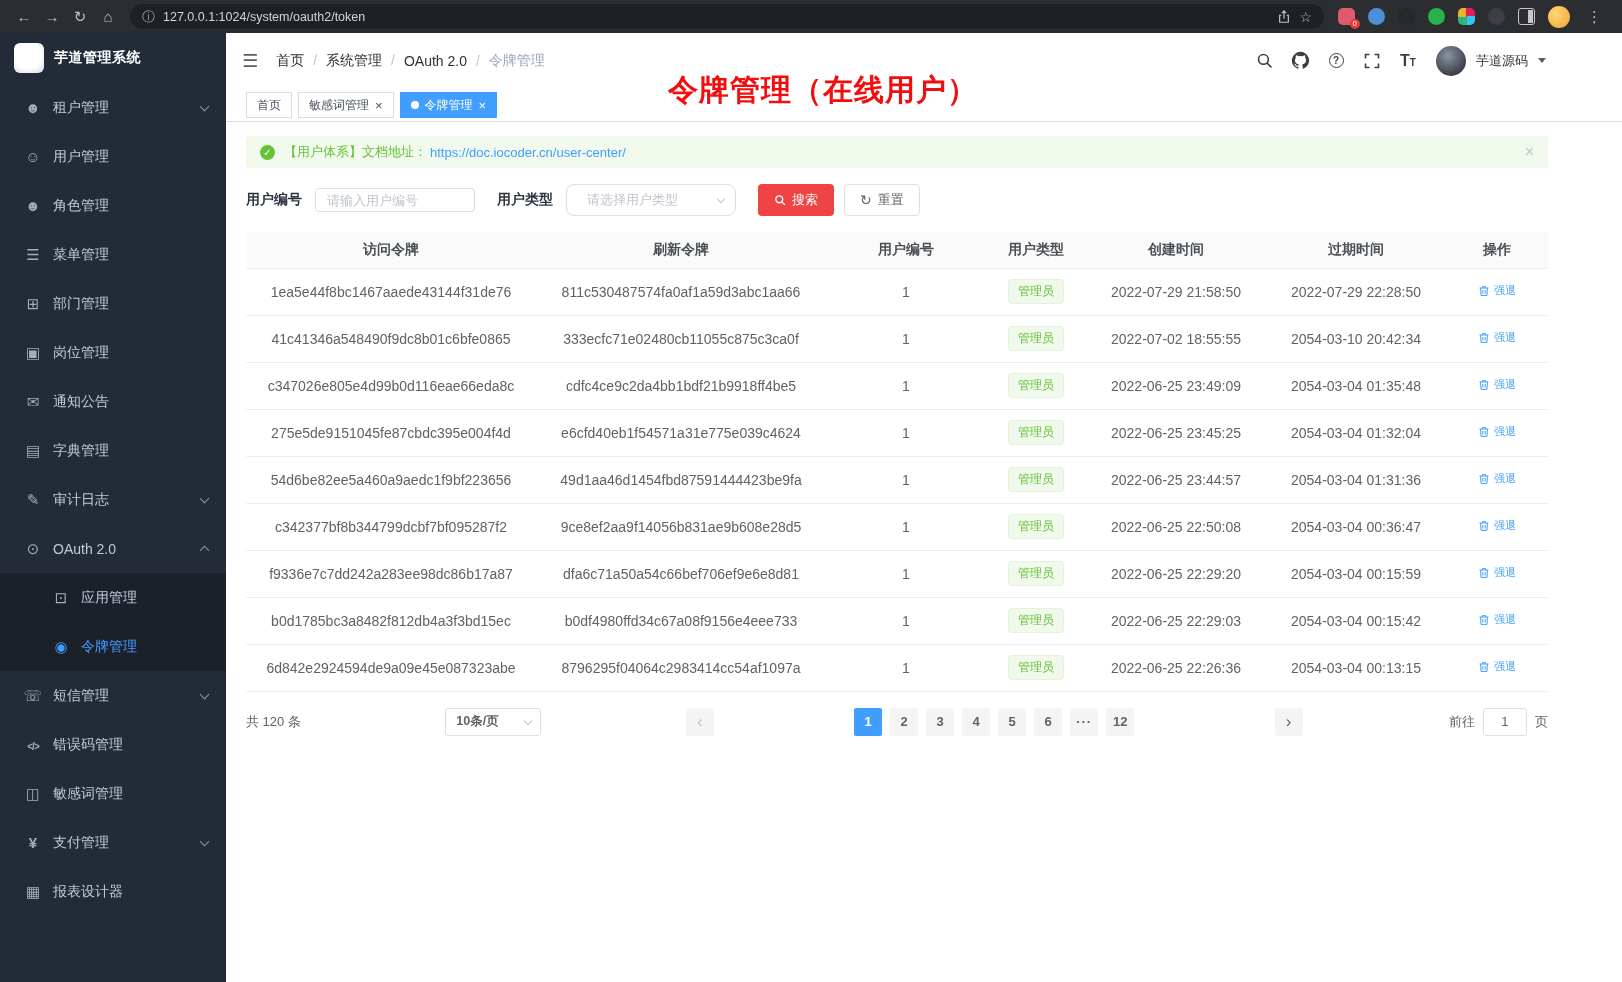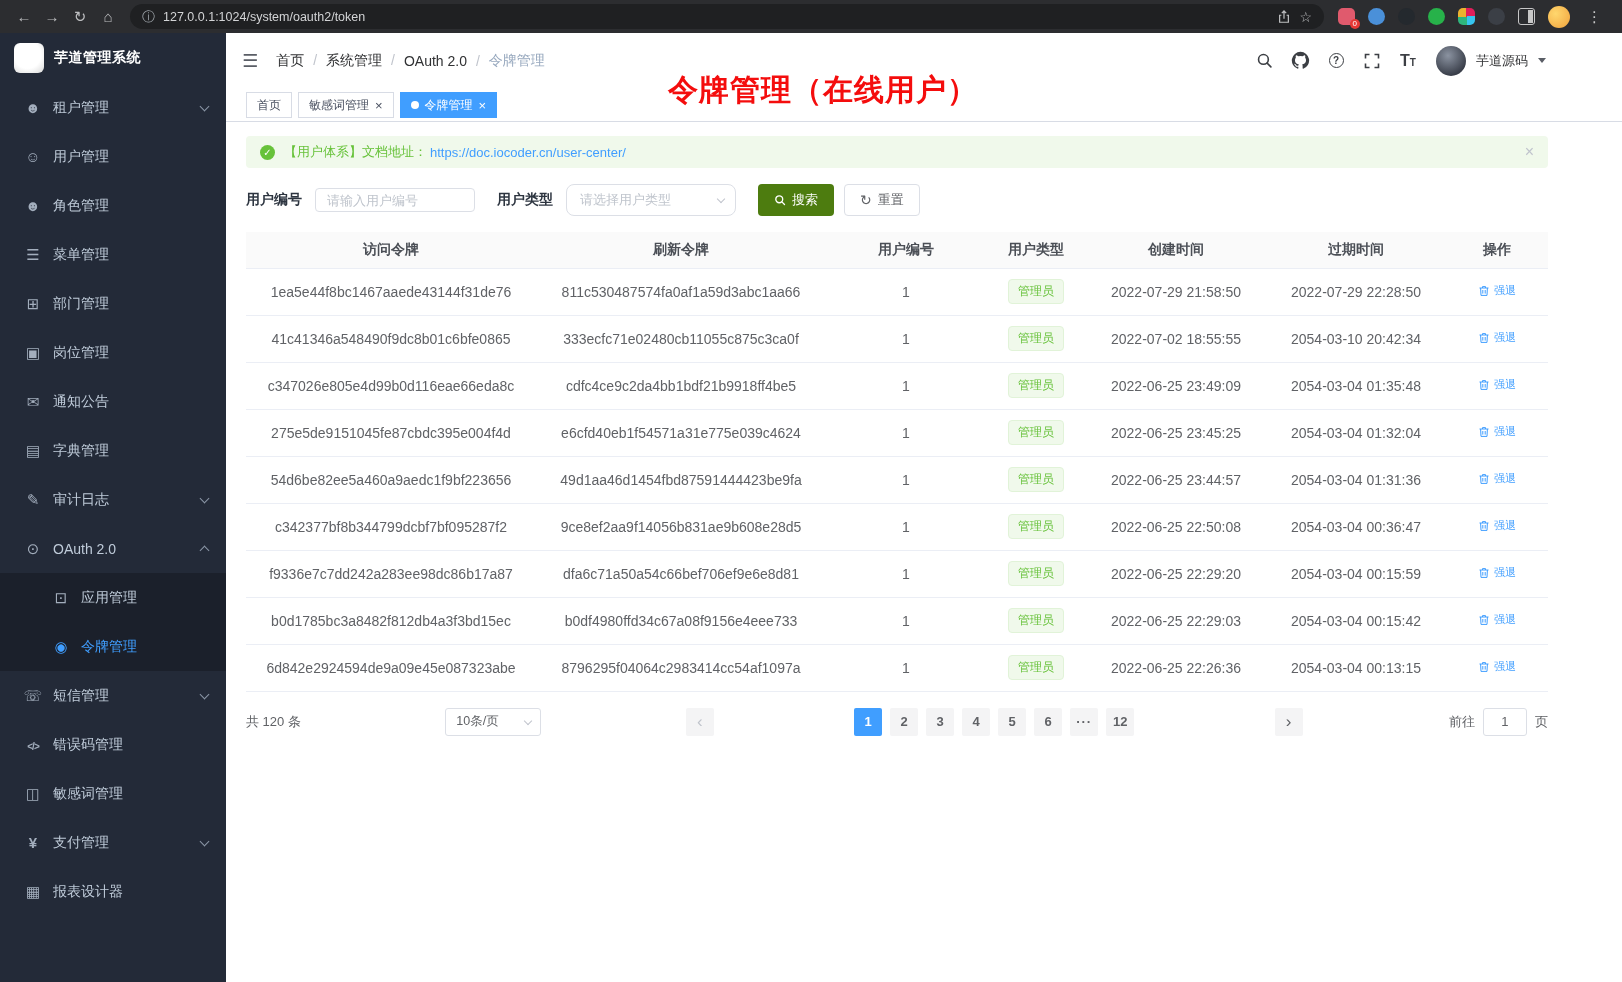--- a/index.html
+++ b/index.html
@@ -117,45 +117,45 @@
   .alert-link { color:#409eff; font-size:13px; margin-left:3px; text-decoration:none; cursor:pointer; }
   .alert-close { margin-left:auto; color:#bfc3cc; font-size:16px; cursor:pointer; line-height:1; }
 
   .filters { display:flex; align-items:center; margin-top:16px; }
   .f-label { font-size:14px; font-weight:700; color:#2d3540; margin-right:13px; white-space:nowrap; }
   .f-input { width:160px; height:24px; border:1px solid #dcdfe6; border-radius:4px; padding:0 11px;
              font-size:13px; color:#606266; outline:none; }
   .f-input::placeholder { color:#bfc4cc; }
   .f-sp { width:22px; flex-shrink:0; }
   .f-select { width:170px; height:32px; border:1px solid #dcdfe6; border-radius:8px; display:flex;
-              align-items:center; padding:0 13px; color:#bfc4cc; font-size:13px; position:relative; cursor:pointer; }
+              align-items:center; padding:0 20px; color:#bfc4cc; font-size:13px; position:relative; cursor:pointer; }
   .chev { width:6px; height:6px; border-right:1.3px solid #c0c4cc; border-bottom:1.3px solid #c0c4cc;
           transform:rotate(45deg); margin-top:-2px; }
   .f-select .chev { position:absolute; right:11px; top:13px; }
   .btn { height:32px; border-radius:4px; font-size:13px; display:inline-flex; align-items:center;
          gap:6px; padding:0 15px; cursor:pointer; border:1px solid transparent; white-space:nowrap; }
-  .btn-primary { background:#4d7c0f; color:#fff; margin-left:22px; }
+  .btn-primary { background:#ef4444; color:#fff; margin-left:22px; }
   .btn-plain { background:#fff; border-color:#dcdfe6; color:#606266; margin-left:10px; }
   .reset-ic::before { content:"↻"; font-size:14px; }
 
   table { width:100%; border-collapse:collapse; table-layout:fixed; margin-top:16px; }
   thead th { height:36px; background:#fafafa; font-size:14px; color:#4b4f56; font-weight:700;
              border-bottom:1px solid #ebeef5; text-align:center; }
   tbody td { height:47px; border-bottom:1px solid #ebeef5; font-size:14px; color:#606266;
              text-align:center; white-space:nowrap; overflow:hidden; }
   .tag { display:inline-block; background:#f0f9eb; border:1px solid #e1f3d8; color:#67c23a;
          font-size:12px; border-radius:4px; padding:3px 9px; }
   .op-link { color:#409eff; font-size:11px; display:inline-flex; align-items:center; gap:4px; cursor:pointer; }
 
   .pager { margin-top:16px; display:flex; align-items:center; justify-content:space-between;
            font-size:13px; color:#606266; padding-bottom:20px; }
   .pg-total { margin-right:12px; white-space:nowrap; }
   .pg-size { width:96px; height:28px; border:1px solid #dcdfe6; border-radius:3px; display:flex;
              align-items:center; padding:0 10px; position:relative; font-size:12.5px; color:#606266;
-             margin-right:8px; cursor:pointer; white-space:nowrap; }
+             margin-right:8px; cursor:pointer; white-space:nowrap;font-weight:bold; }
   .pg-size .chev { position:absolute; right:9px; top:11px; }
   .pg-btn, .pg-item { min-width:28px; height:28px; background:#f4f4f5; border-radius:2px;
              display:inline-flex; align-items:center; justify-content:center; margin:0 4px;
              color:#606266; cursor:pointer; font-size:13px; font-weight:600; }
   .pg-prev { color:#c0c4cc; }
   .pg-prev::before { content:"‹"; font-size:17px; font-weight:400; }
   .pg-next::before { content:"›"; font-size:17px; font-weight:400; }
   .pg-pages { display:flex; }
   .pg-item.active { background:#409eff; color:#fff; }
   .pg-item.ellipsis { font-weight:700; letter-spacing:1px; }

